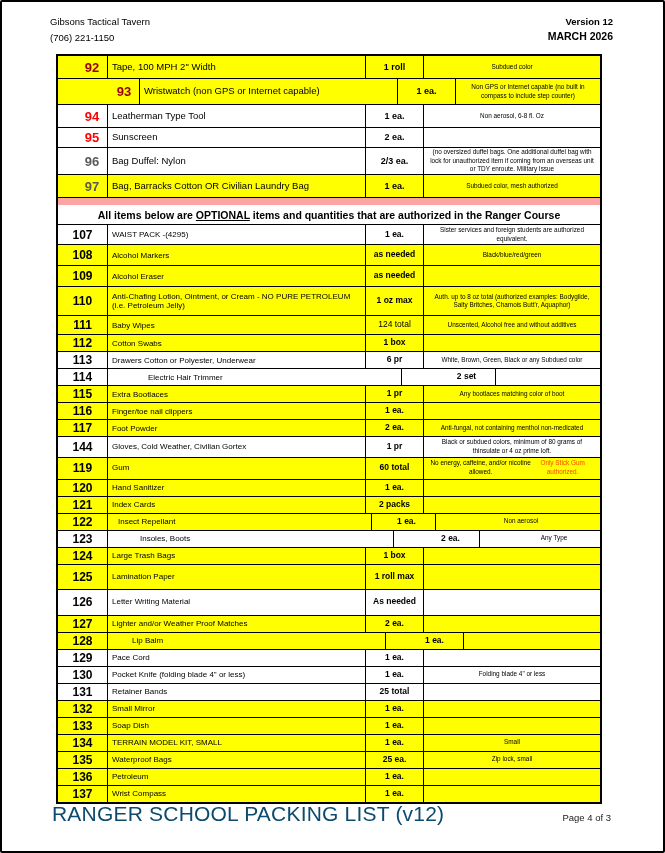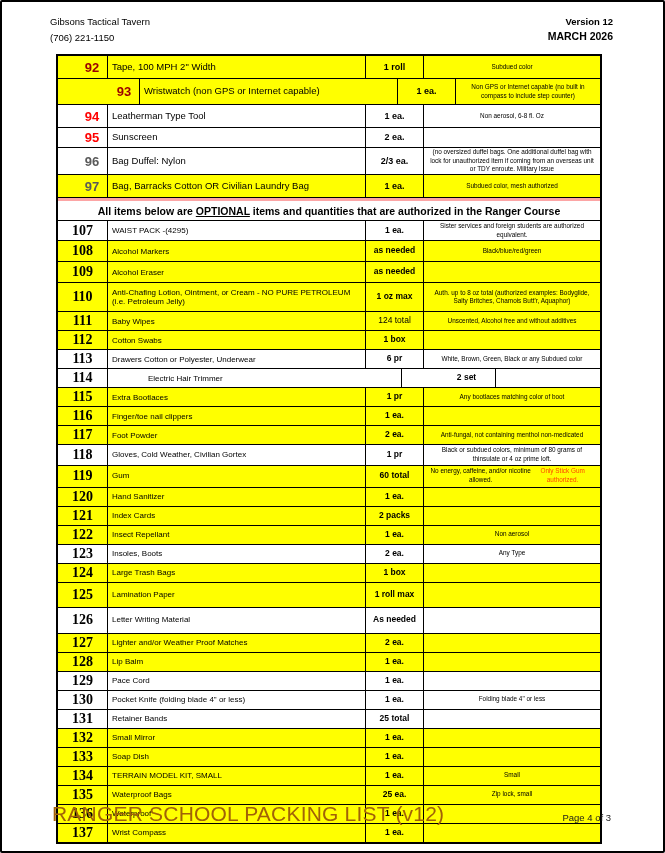--- a/index.html
+++ b/index.html
@@ -27,44 +27,44 @@
   }
   .row:last-child{border-bottom:none;}
   .row.hl{background:#FFFF00;}
   .cell{
     border-right:1px solid #000;display:flex;align-items:center;justify-content:center;
     box-sizing:border-box;text-align:center;padding:1px 2px;
   }
   .cell:last-child{border-right:none;}
   .num{font-weight:bold;}
   .sec1 .num{font-size:13px;margin-left:19px;}
-  .sec2 .num{font-size:14px;font-family:Liberation Serif, serif;}
+  .sec2 .num{font-size:12px;}
   .num.dark-red{color:#9a0000;}
   .num.red{color:#ff0000;}
   .num.gray{color:#595959;}
   .item{justify-content:flex-start;text-align:left;padding:1px 4px;line-height:1.15;}
   .sec1 .item{font-size:9.5px;}
   .sec2 .item{font-size:8px;}
   .qty{font-weight:bold;line-height:1.15;}
   .sec1 .qty{font-size:9px;}
   .sec2 .qty{font-size:8.5px;}
   .qty.reg{font-weight:normal;}
   .note{font-size:6.4px;line-height:1.35;padding:1px 6px;}
   .note-red{color:#FF4500;}
   .sep-row{
     font-size:10.5px;font-weight:bold;text-align:center;padding:4px 0 3px 0;
-    border-top:3px solid #fca5a5;border-bottom:1px solid #000;background:#fff;
+    border-top:7px solid #fca5a5;border-bottom:1px solid #000;background:#fff;
   }
   .sep-row .u{text-decoration:underline;}
 
   .footer{
     position:absolute;left:50px;right:52px;top:800px;
     display:flex;justify-content:space-between;align-items:baseline;
   }
-  .footer .doc-title{font-size:21px;letter-spacing:0.2px;color:#a16207;}
+  .footer .doc-title{font-size:21px;letter-spacing:0.2px;color:#0c4a6e;}
   .footer .page-num{font-size:9.5px;color:#1a1a1a;}
 </style>
 </head>
 <body>
 
 <div class="page">
   <div class="header">
     <div class="header-left">
       <div>Gibsons Tactical Tavern</div>
       <div>(706) 221-1150</div>
@@ -207,21 +207,21 @@
       </div>
       <div class="row hl sec2" style="min-height: 16px;">
         <div class="cell num ">117</div>
         <div class="cell item">Foot Powder</div>
         <div class="cell qty">2 ea.</div>
         <div class="cell note">
           <span>Anti-fungal, not containing menthol non-medicated</span>
         </div>
       </div>
       <div class="row sec2" style="min-height: 20px;">
-        <div class="cell num ">118</div>
+        <div class="cell num ">144</div>
         <div class="cell item">Gloves, Cold Weather, Civilian Gortex</div>
         <div class="cell qty">1 pr</div>
         <div class="cell note">
           <span>Black or subdued colors, minimum of 80 grams of thinsulate or 4 oz prime loft.</span>
         </div>
       </div>
       <div class="row hl sec2" style="min-height: 22px;">
         <div class="cell num ">119</div>
         <div class="cell item">Gum</div>
         <div class="cell qty">60 total</div>
@@ -239,29 +239,29 @@
         </div>
       </div>
       <div class="row hl sec2" style="min-height: 15px;">
         <div class="cell num ">121</div>
         <div class="cell item">Index Cards</div>
         <div class="cell qty">2 packs</div>
         <div class="cell note">
           <span></span>
         </div>
       </div>
-      <div class="row hl sec2" style="min-height: 15px;">
+      <div class="row hl sec2" style="min-height: 15px; gap: 6px;">
         <div class="cell num ">122</div>
         <div class="cell item">Insect Repellant</div>
         <div class="cell qty">1 ea.</div>
         <div class="cell note">
           <span>Non aerosol</span>
         </div>
       </div>
-      <div class="row sec2" style="min-height: 15px;">
+      <div class="row sec2" style="min-height: 15px; gap: 28px;">
         <div class="cell num ">123</div>
         <div class="cell item">Insoles, Boots</div>
         <div class="cell qty">2 ea.</div>
         <div class="cell note">
           <span>Any Type</span>
         </div>
       </div>
       <div class="row hl sec2" style="min-height: 15px;">
         <div class="cell num ">124</div>
         <div class="cell item">Large Trash Bags</div>
@@ -287,21 +287,21 @@
         </div>
       </div>
       <div class="row hl sec2" style="min-height: 15px;">
         <div class="cell num ">127</div>
         <div class="cell item">Lighter and/or Weather Proof Matches</div>
         <div class="cell qty">2 ea.</div>
         <div class="cell note">
           <span></span>
         </div>
       </div>
-      <div class="row hl sec2" style="min-height: 15px;">
+      <div class="row hl sec2" style="min-height: 15px; gap: 20px;">
         <div class="cell num ">128</div>
         <div class="cell item">Lip Balm</div>
         <div class="cell qty">1 ea.</div>
         <div class="cell note">
           <span></span>
         </div>
       </div>
       <div class="row sec2" style="min-height: 15px;">
         <div class="cell num ">129</div>
         <div class="cell item">Pace Cord</div>
@@ -353,21 +353,21 @@
       <div class="row hl sec2" style="min-height: 15px;">
         <div class="cell num ">135</div>
         <div class="cell item">Waterproof Bags</div>
         <div class="cell qty">25 ea.</div>
         <div class="cell note">
           <span>Zip lock, small</span>
         </div>
       </div>
       <div class="row hl sec2" style="min-height: 15px;">
         <div class="cell num ">136</div>
-        <div class="cell item">Waterproof</div>
+        <div class="cell item">Petroleum</div>
         <div class="cell qty">1 ea.</div>
         <div class="cell note">
           <span></span>
         </div>
       </div>
       <div class="row hl sec2" style="min-height: 15px;">
         <div class="cell num ">137</div>
         <div class="cell item">Wrist Compass</div>
         <div class="cell qty">1 ea.</div>
         <div class="cell note">

